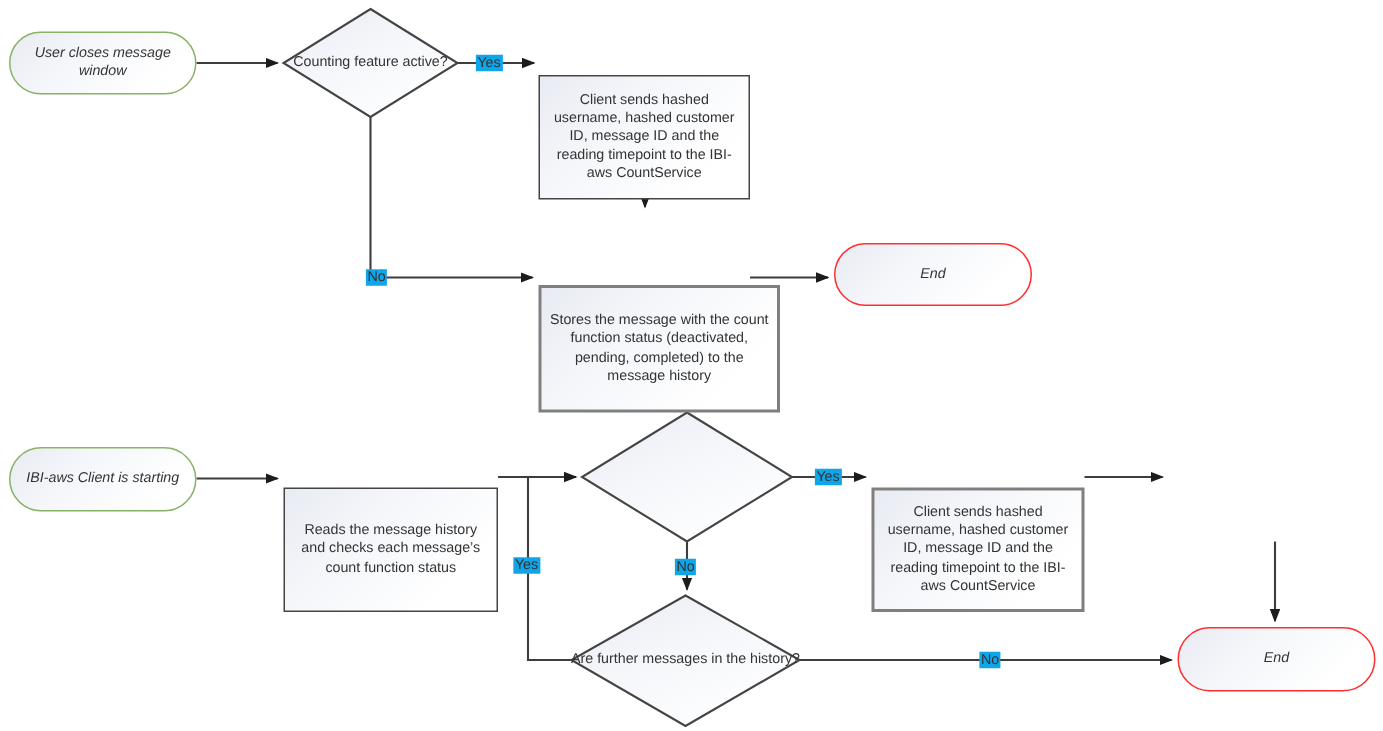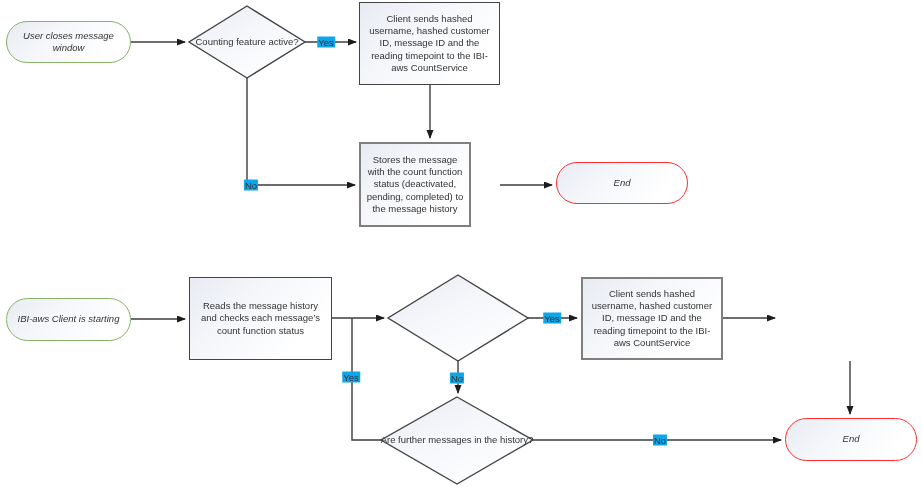--- a/index.html
+++ b/index.html
@@ -20,21 +20,21 @@
   .wires{position:absolute;left:0;top:0;width:922px;height:487px;}
   .edge{stroke:var(--line);stroke-width:1.4;fill:none;}
   .diamond{stroke:var(--box_border);stroke-width:1.4;fill:url(#gfill);}
   .node{
     position:absolute;box-sizing:border-box;display:flex;align-items:center;justify-content:center;
     text-align:center;font-size:9.5px;line-height:1.3;padding:3px 5px;
     background:linear-gradient(135deg,var(--fill_top) 0%,#f4f6fa 35%,var(--fill_bottom) 80%);
   }
   .stadium{border:1.8px solid var(--start_border);border-radius:22px;font-style:italic;}
   .stadium.end{border:1.6px solid var(--end_border);}
-  .rect{border:1.5px solid var(--box_border);}
+  .rect{border:1.5px solid var(--box_border);margin-top:48px;}
   .rect.gray{border:2px solid var(--box_border_gray);}
   .dlabel{
     position:absolute;display:flex;align-items:center;justify-content:center;
     text-align:center;font-size:9.5px;line-height:1.3;pointer-events:none;
   }
   .elabel{
     position:absolute;transform:translate(-50%,-50%);font-size:9.5px;
     background:#0ea5e9;padding:0 1px;white-space:nowrap;
   }
 </style>
@@ -74,21 +74,21 @@
     <polygon class="diamond" points="458,275 528,318 458,361 388,318"></polygon>
     <polygon class="diamond" points="457,397 533,440 457,484 381,440"></polygon>
   </svg>
 
   <div class="node stadium" style="left:6px;top:21px;width:125px;height:42px">User closes message window</div>
 
   <div class="dlabel" style="left:187px;top:24px;width:120px;height:36px">Counting feature active?</div>
 
   <div class="node rect" style="left:359px;top:2px;width:141px;height:83px">Client sends hashed username, hashed customer ID, message ID and the reading timepoint to the IBI-aws CountService</div>
 
-  <div class="node rect gray" style="left:359px;top:142px;width:112px;height:85px">Stores the message with the count function status (deactivated, pending, completed) to the message history</div>
+  <div class="node rect gray" style="left:359px;top:142px;width:161px;height:85px">Stores the message with the count function status (deactivated, pending, completed) to the message history</div>
 
   <div class="node stadium end" style="left:556px;top:162px;width:132px;height:42px">End</div>
 
   <div class="node rect" style="left:189px;top:277px;width:143px;height:83px">Reads the message history and checks each message’s count function status</div>
 
   <div class="node stadium" style="left:6px;top:298px;width:125px;height:43px">IBI-aws Client is starting</div>
 
 
   <div class="node rect gray" style="left:581px;top:277px;width:142px;height:83px">Client sends hashed username, hashed customer ID, message ID and the reading timepoint to the IBI-aws CountService</div>
 

